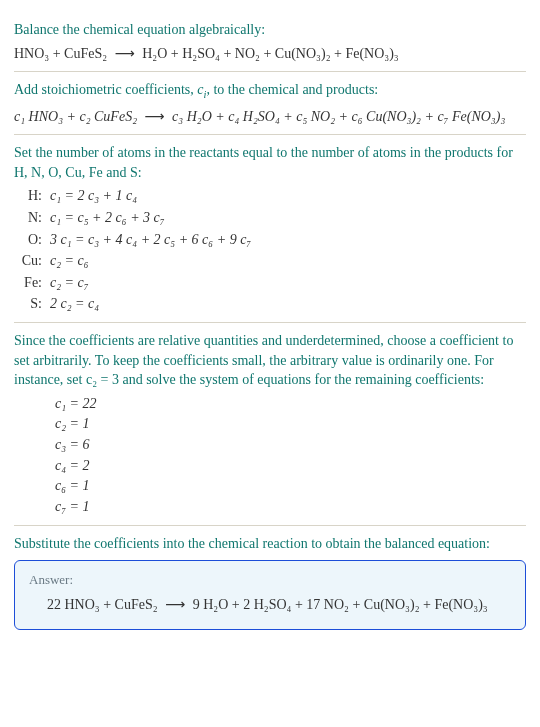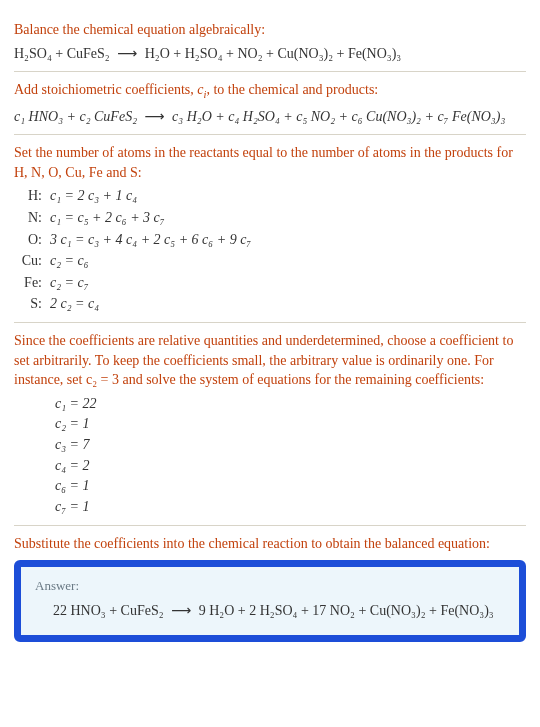--- a/index.html
+++ b/index.html
@@ -13,52 +13,52 @@
     background: #fff;
     line-height: 1.4;
   }
   .section {
     padding: 8px 0;
   }
   .divider {
     border-bottom: 1px solid #d8d4c8;
     margin: 0;
   }
-  .label { color: #c2410c; }
+  .label { color: #0f766e; }
   .eq { margin-top: 4px; }
   .supi { font-style: italic; font-size: 0.75em; vertical-align: sub; }
   .ital { font-style: italic; }
   .arrow { margin: 0 4px; }
   .atomgrid {
     display: grid;
     grid-template-columns: 28px auto;
     column-gap: 8px;
     row-gap: 2px;
     margin-top: 4px;
   }
   .atomgrid .el { text-align: right; }
   .coeffs { margin-top: 4px; margin-left: 41px; }
   .coeffs div { margin: 1px 0; }
   .answerbox {
     background: #edf6fb;
-    border: 7px solid #1d4ed8;
+    border: 1px solid #1d4ed8;
     border-radius: 6px;
     padding: 10px 14px 14px 14px;
     margin-top: 6px;
   }
   .answerbox .ans-label { color: #6a7a85; font-size: 13px; }
   .answerbox .ans-eq { margin-top: 6px; padding-left: 18px; }
 </style>
 </head>
 <body>
 
 <div class="section">
   <div class="label">Balance the chemical equation algebraically:</div>
   <div class="eq">
-    <span>H₂SO₄ + CuFeS₂</span>
+    <span>HNO₃ + CuFeS₂</span>
     <span class="arrow">⟶</span>
     <span>H₂O + H₂SO₄ + NO₂ + Cu(NO₃)₂ + Fe(NO₃)₃</span>
   </div>
 </div>
 <div class="divider"></div>
 
 <div class="section">
   <div class="label">
     <span>Add stoichiometric coefficients, </span><span class="ital">c</span><span class="supi">i</span><span>, to the chemical and products:</span>
   </div>
@@ -87,21 +87,21 @@
     <div class="ital">2 c₂ = c₄</div>
   </div>
 </div>
 <div class="divider"></div>
 
 <div class="section">
   <div class="label">Since the coefficients are relative quantities and underdetermined, choose a coefficient to set arbitrarily. To keep the coefficients small, the arbitrary value is ordinarily one. For instance, set c₂ = 3 and solve the system of equations for the remaining coefficients:</div>
   <div class="coeffs ital">
     <div>c₁ = 22</div>
     <div>c₂ = 1</div>
-    <div>c₃ = 7</div>
+    <div>c₃ = 6</div>
     <div>c₄ = 2</div>
     <div>c₆ = 1</div>
     <div>c₇ = 1</div>
   </div>
 </div>
 <div class="divider"></div>
 
 <div class="section">
   <div class="label">Substitute the coefficients into the chemical reaction to obtain the balanced equation:</div>
   <div class="answerbox">

